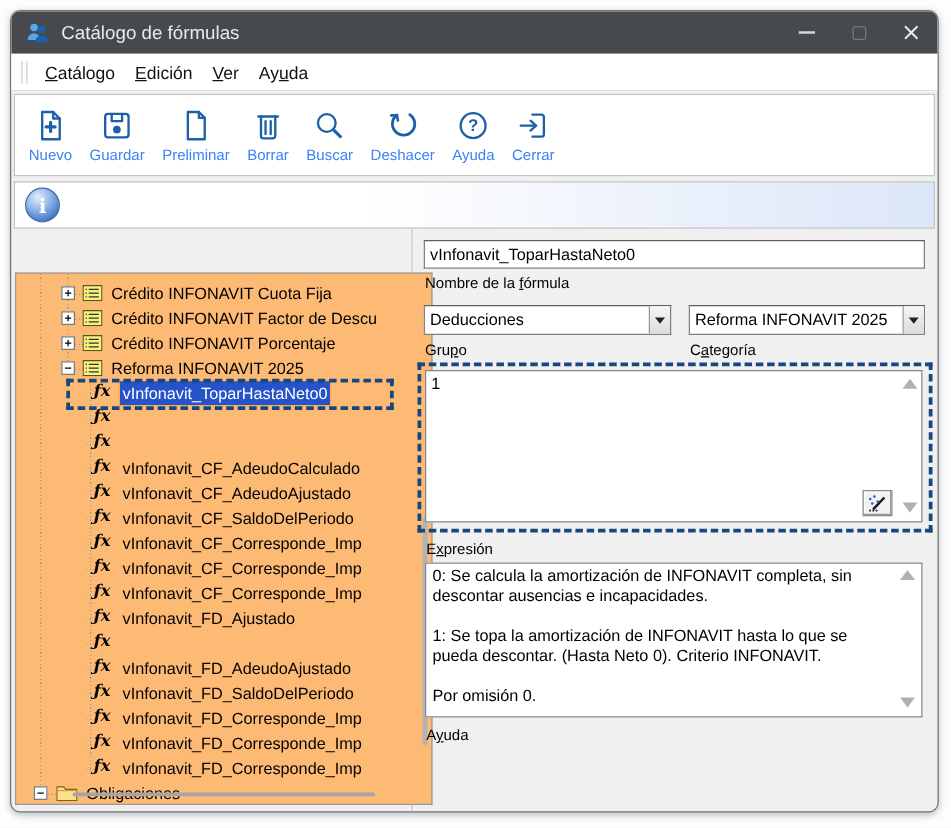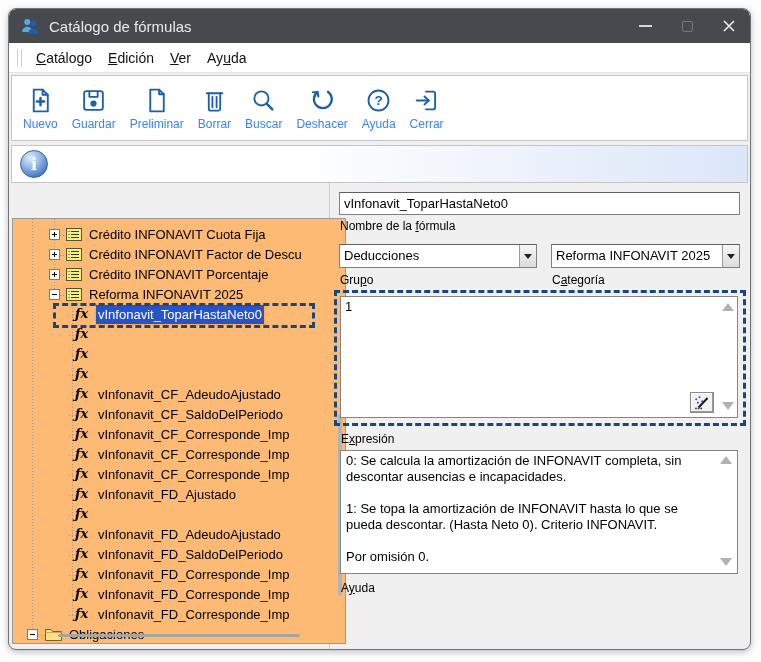--- a/index.html
+++ b/index.html
@@ -284,20 +284,21 @@
             <span class="h-stub" style="left:56px;top:10px;width:9px;"></span>
             <span class="fx">ƒx</span>
           </div>
           <div class="tree-row row-formula">
             <span class="h-stub" style="left:56px;top:10px;width:9px;"></span>
             <span class="fx">ƒx</span>
           </div>
           <div class="tree-row row-formula">
             <span class="h-stub" style="left:56px;top:10px;width:9px;"></span>
             <span class="fx">ƒx</span>
+            <span class="tree-label">vInfonavit_CF_AdeudoCalculado</span>
           </div>
           <div class="tree-row row-formula">
             <span class="h-stub" style="left:56px;top:10px;width:9px;"></span>
             <span class="fx">ƒx</span>
             <span class="tree-label">vInfonavit_CF_AdeudoAjustado</span>
           </div>
           <div class="tree-row row-formula">
             <span class="h-stub" style="left:56px;top:10px;width:9px;"></span>
             <span class="fx">ƒx</span>
             <span class="tree-label">vInfonavit_CF_SaldoDelPeriodo</span>

